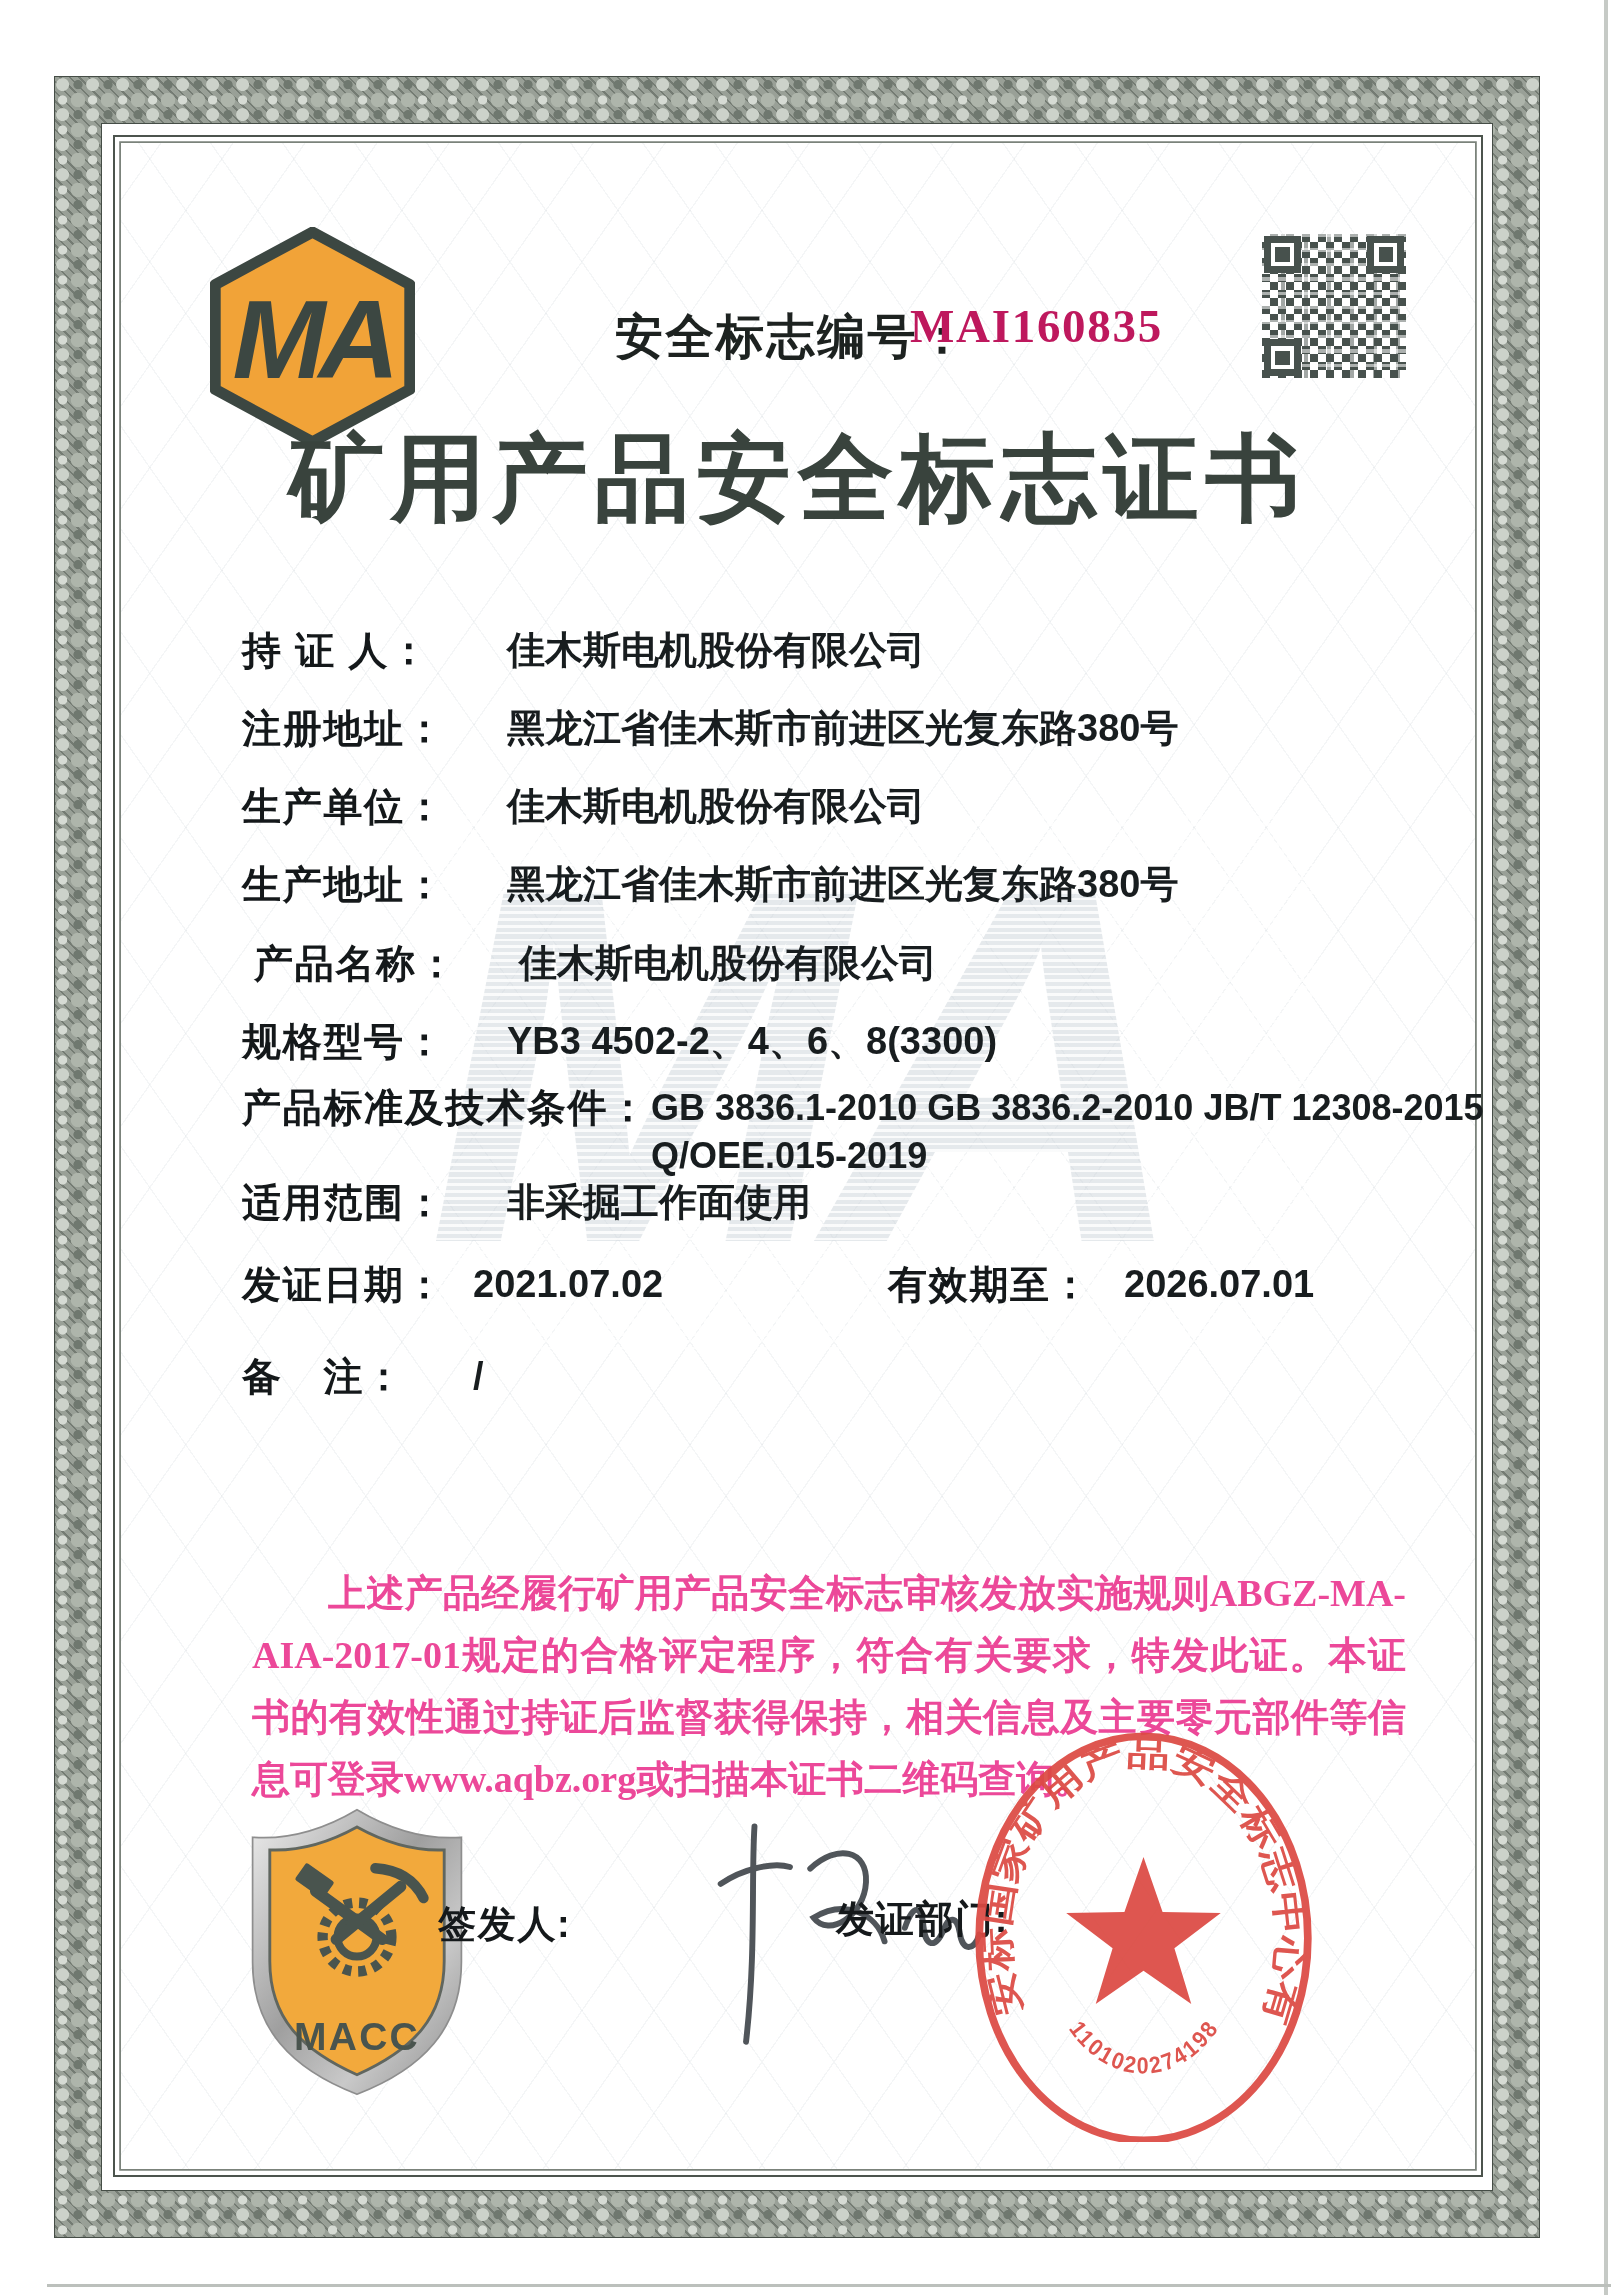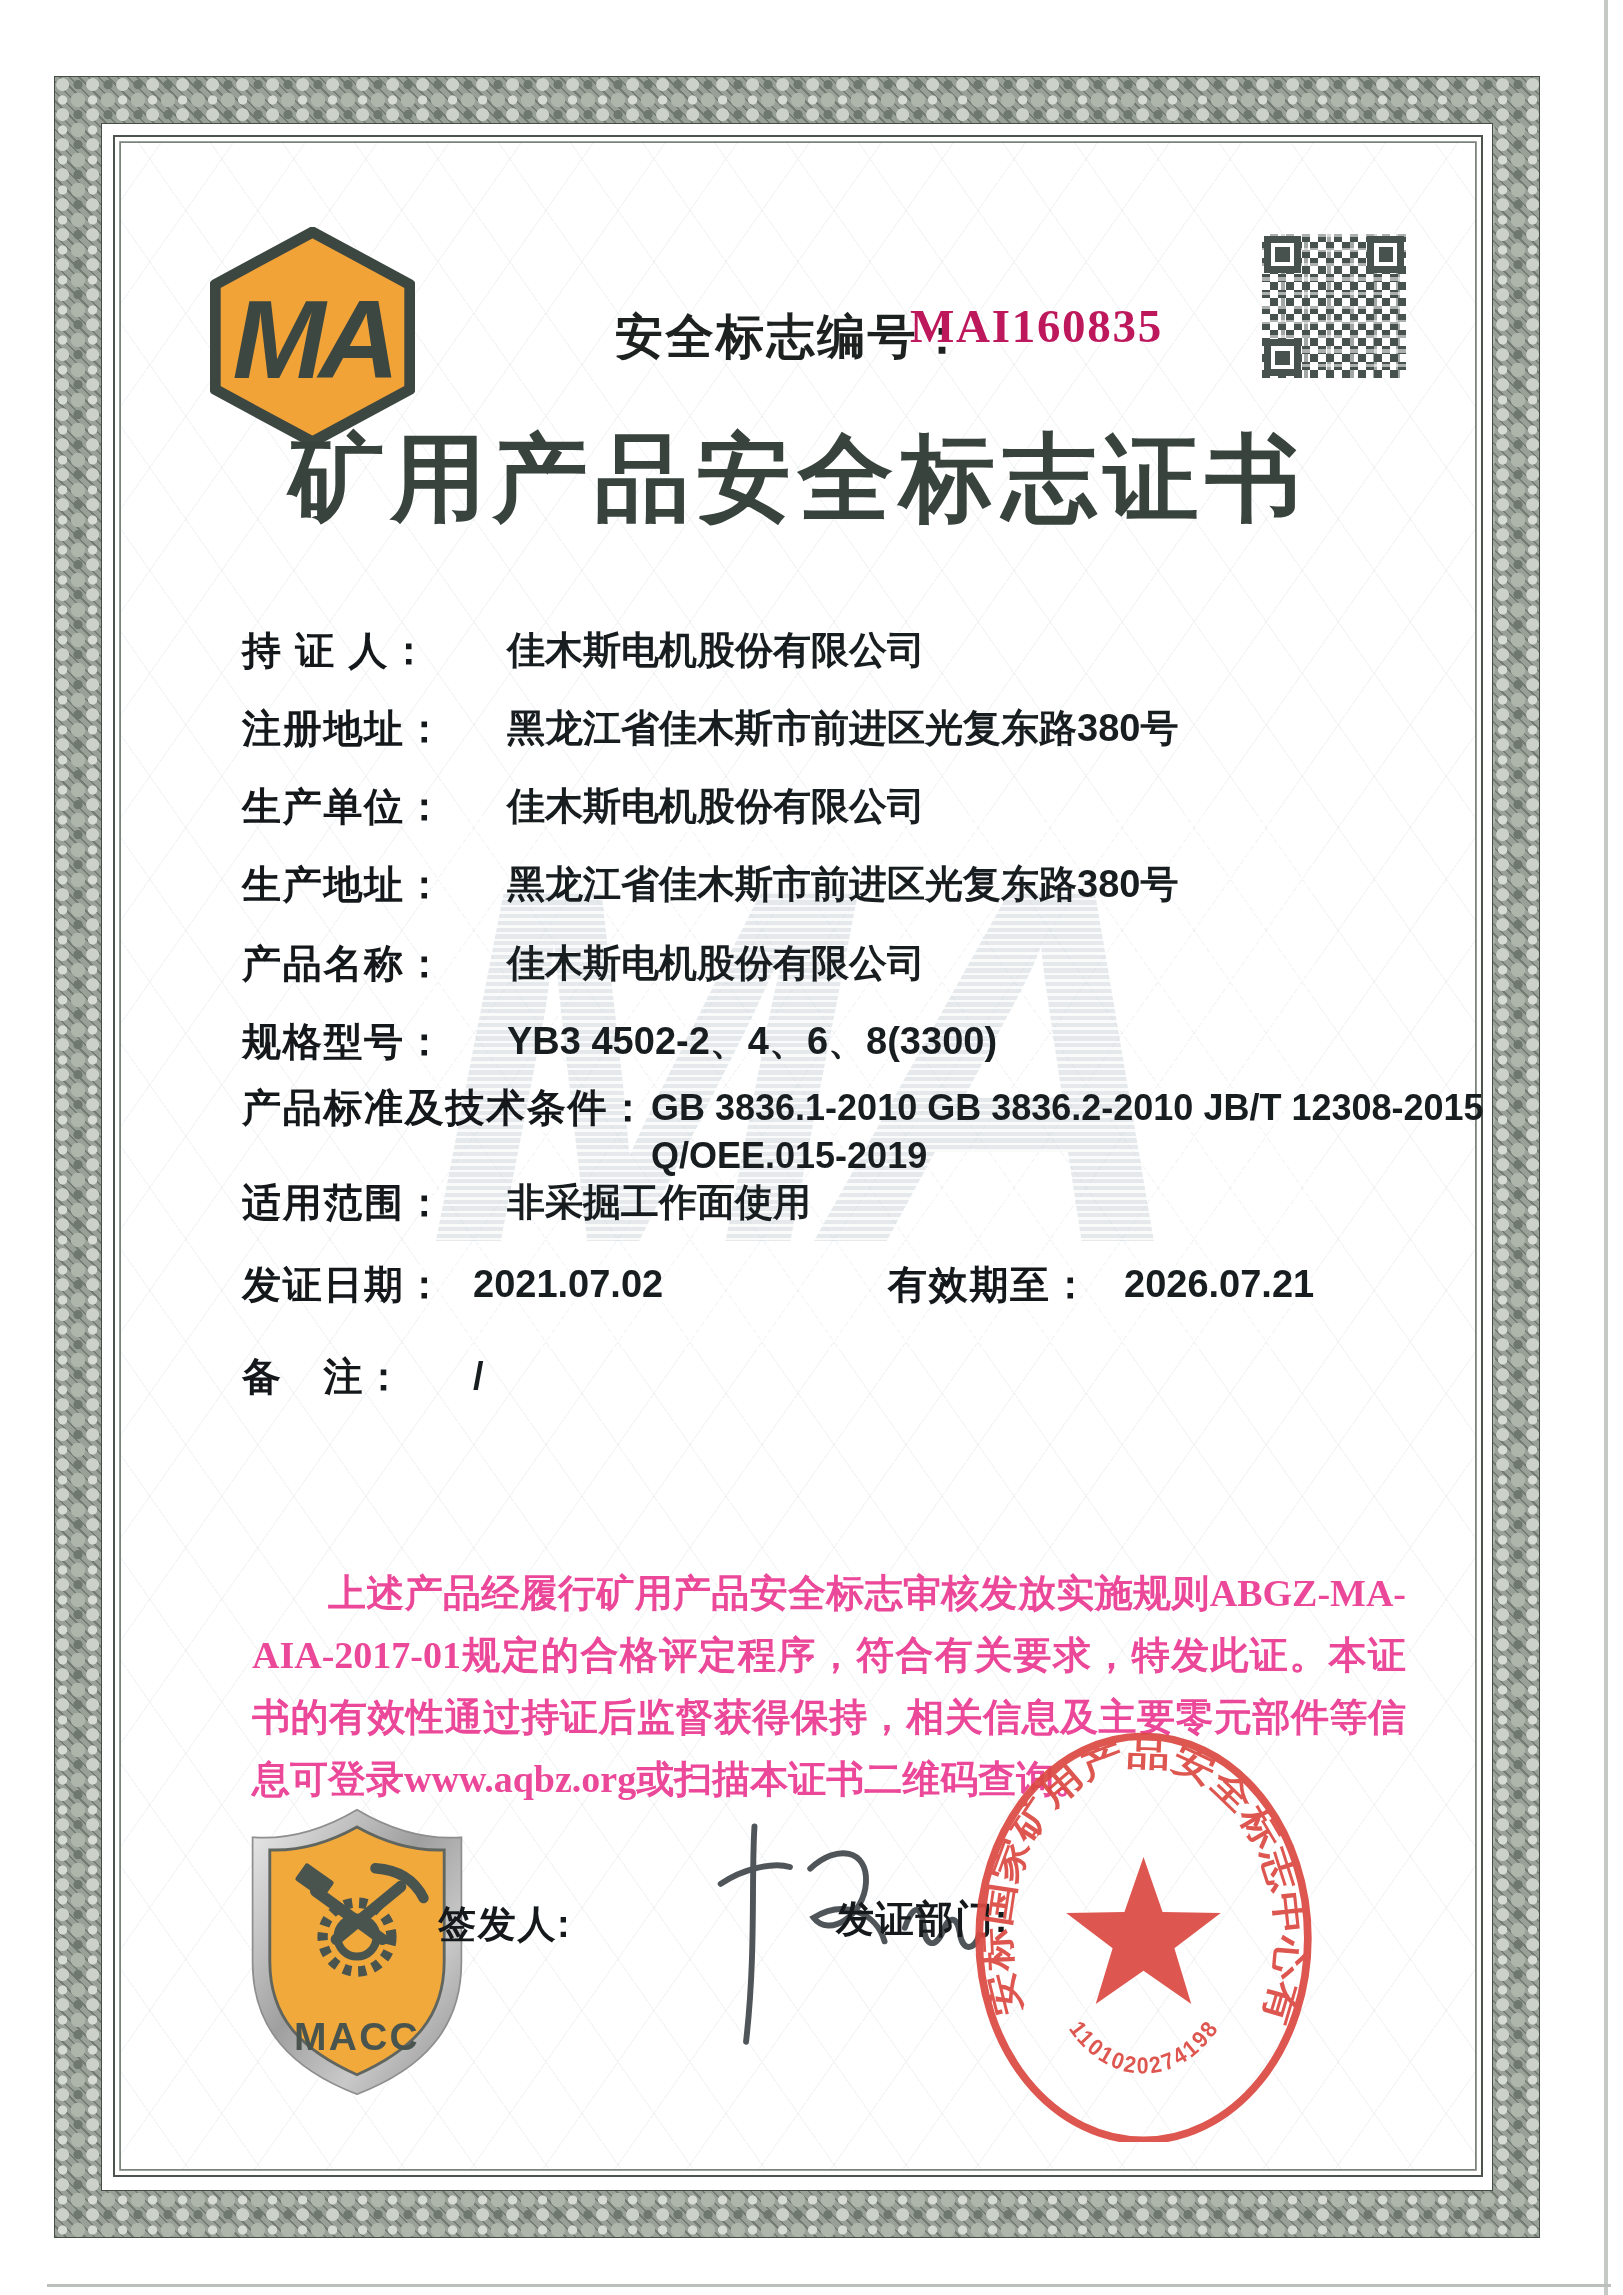--- a/index.html
+++ b/index.html
@@ -75,21 +75,21 @@
   .page-title{
     position:absolute;left:0;top:416px;width:1596px;text-align:center;
     font-family:"Liberation Serif","DejaVu Serif",serif;
     font-size:95px;font-weight:700;letter-spacing:6.8px;color:#39433d;
   }
 
   
   .lbl{position:absolute;left:242px;font-size:39px;line-height:47px;font-weight:700;letter-spacing:1.7px;color:#14181a;white-space:nowrap;}
   .val{position:absolute;left:507px;font-size:38px;line-height:47px;font-weight:700;color:#181d1f;white-space:nowrap;}
   .t0{top:627px;} .t1{top:705px;} .t2{top:783px;} .t3{top:861px;}
-  .t4{top:940px;} .t5{top:1018px;} .t6{top:1084px;} .t6b{top:1132px;}
+  .t4{top:940px;margin-left:12px;} .t5{top:1018px;} .t6{top:1084px;} .t6b{top:1132px;}
   .t7{top:1179px;} .t8{top:1261px;} .t9{top:1353px;}
   .val-std{left:651px;font-size:36px;}
   .expiry-lbl{left:888px;} .expiry-val{left:1124px;} .date-val{left:473px;}
 
   
   .notice{
     position:absolute;left:252px;top:1562px;width:1154px;
     font-family:"Liberation Serif","DejaVu Serif",serif;
     font-size:38px;line-height:62px;font-weight:600;color:#ec4899;
     text-align:justify;text-indent:2em;
@@ -151,21 +151,21 @@
     <span class="lbl t6">产品标准及技术条件：</span>
     <span class="val t6 val-std">GB 3836.1-2010  GB 3836.2-2010 JB/T 12308-2015</span>
     <span class="val t6b val-std">Q/OEE.015-2019</span>
 
     <span class="lbl t7">适用范围：</span>
     <span class="val t7">非采掘工作面使用</span>
 
     <span class="lbl t8">发证日期：</span>
     <span class="val t8 date-val">2021.07.02</span>
     <span class="lbl t8 expiry-lbl">有效期至：</span>
-    <span class="val t8 expiry-val">2026.07.21</span>
+    <span class="val t8 expiry-val">2026.07.01</span>
 
     <span class="lbl t9">备　注：</span>
     <span class="val t9 date-val">/</span>
   </div>
 
   <div class="notice">上述产品经履行矿用产品安全标志审核发放实施规则ABGZ-MA-AIA-2017-01规定的合格评定程序，符合有关要求，特发此证。本证书的有效性通过持证后监督获得保持，相关信息及主要零元部件等信息可登录www.aqbz.org或扫描本证书二维码查询。</div>
 
   <svg class="macc-shield" width="230" height="296" viewBox="0 0 200 258">
     <defs>
       <linearGradient id="metal" x1="0" y1="0" x2="1" y2="1">

